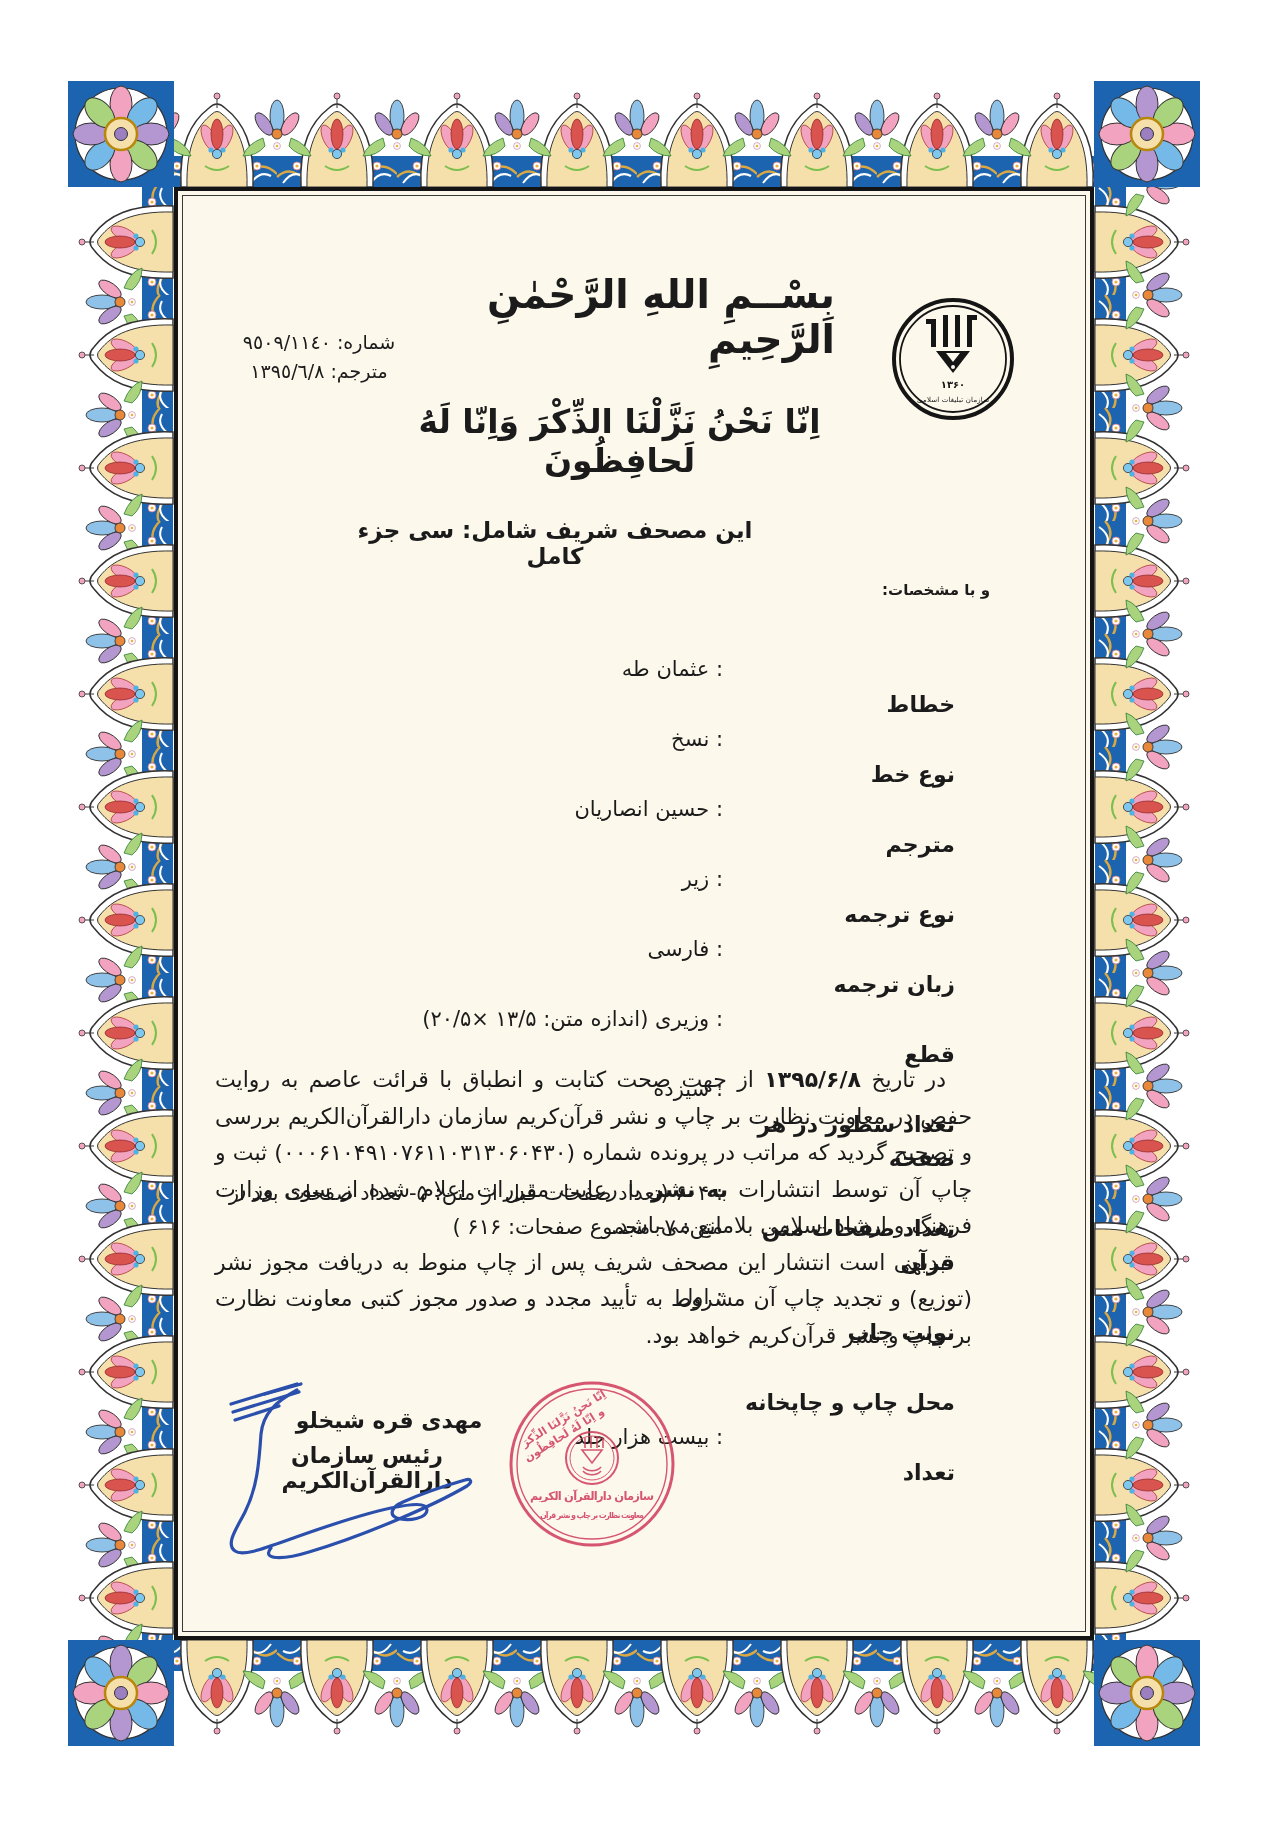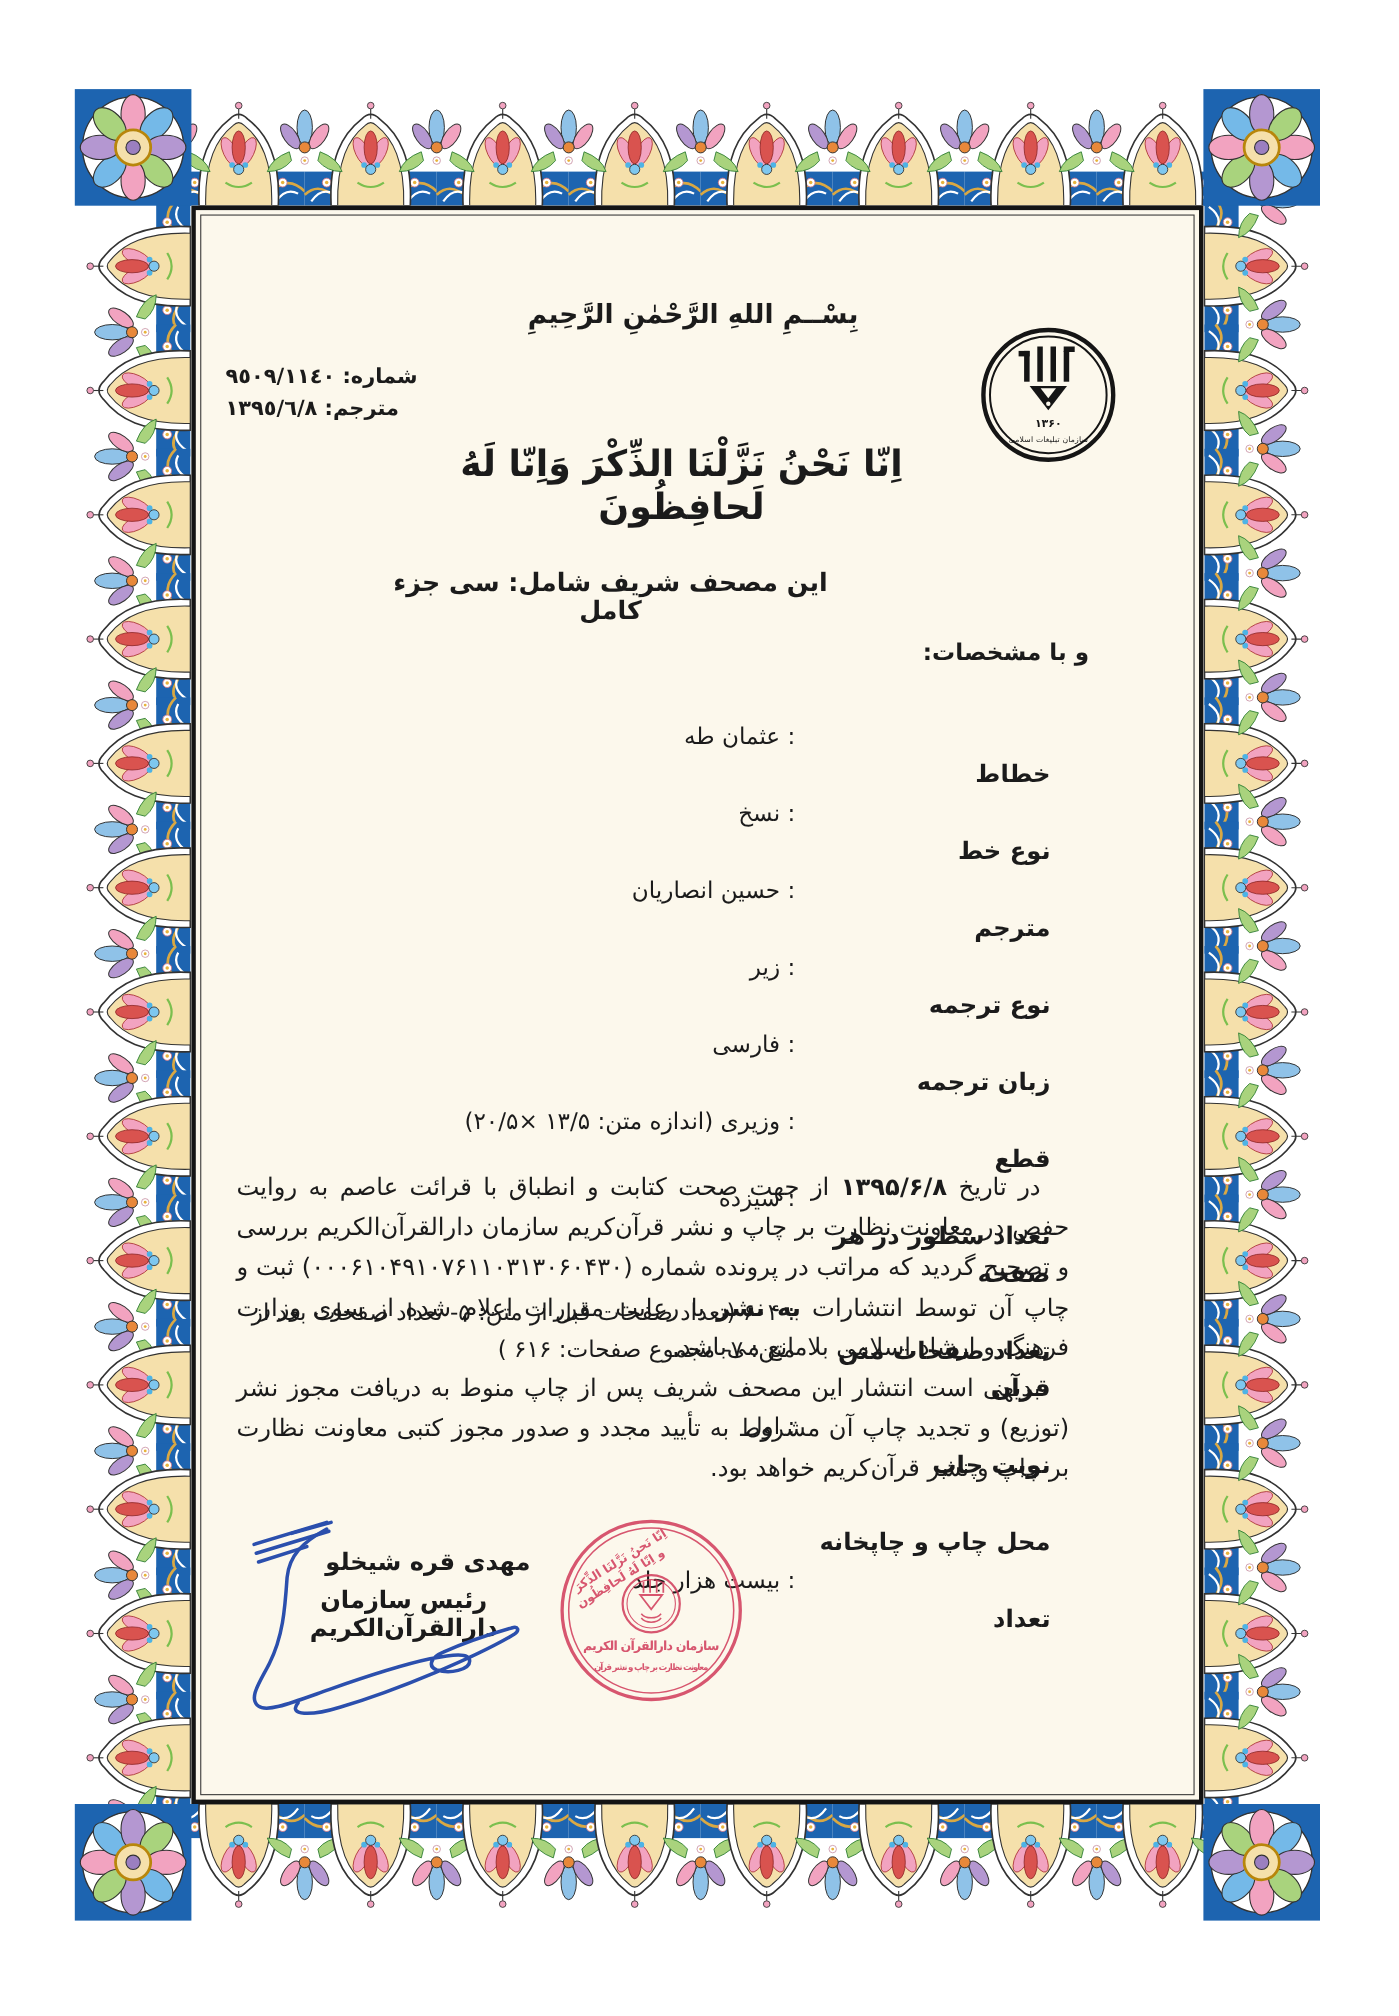--- a/index.html
+++ b/index.html
@@ -4,26 +4,26 @@
 <style>
   html,body{margin:0;padding:0;background:#fff;}
   .page{position:relative;width:1272px;height:1833px;background:#ffffff;overflow:hidden;
         font-family:"DejaVu Sans",sans-serif;color:#1b1b1b;}
   .abs{position:absolute;}
   #border-svg{position:absolute;left:0;top:0;z-index:1;}
   .frame{position:absolute;left:174px;top:187px;width:920px;height:1453px;box-sizing:border-box;
          border:4px solid #141414;background:#fcf8ec;z-index:2;}
   .frame-inner{position:absolute;inset:4px;border:1.3px solid #3a3a3a;}
   .content{position:absolute;inset:0;z-index:3;direction:rtl;}
-  .bismillah{left:435px;top:272px;width:390px;text-align:center;font-size:24px;font-weight:bold;
+  .bismillah{left:445px;top:272px;width:390px;text-align:right;font-size:39px;font-weight:bold;
              letter-spacing:-1px;}
-  .hdr-block{left:205px;top:328px;width:228px;text-align:left;font-size:19px;font-weight:bold;line-height:29px;}
+  .hdr-block{left:205px;top:328px;width:228px;text-align:center;font-size:19px;font-weight:normal;line-height:29px;}
   .verse{left:347px;top:402px;width:545px;text-align:center;font-size:33px;font-weight:bold;}
   .subject{left:355px;top:517px;width:400px;text-align:center;font-size:23px;font-weight:bold;}
-  .specs-heading{left:690px;top:581px;width:300px;text-align:right;font-size:21px;font-weight:bold;}
+  .specs-heading{left:690px;top:581px;width:300px;text-align:right;font-size:15px;font-weight:bold;}
   .specs{left:215px;top:652px;width:740px;font-size:21px;line-height:34px;}
   .spec-row{display:flex;}
   .spec-label{width:232px;font-weight:bold;font-size:22px;margin-top:36px;}
   .spec-value{flex:1;}
   .paras{left:215px;top:1062px;width:757px;font-size:22px;line-height:36.5px;text-align:justify;}
   .paras p{margin:0;text-indent:26px;}
   .sig-name{left:259px;top:1408px;width:260px;text-align:center;font-size:22px;font-weight:bold;}
   .sig-title{left:217px;top:1443px;width:300px;text-align:center;font-size:22px;font-weight:bold;}
   .sig-svg{left:213px;top:1376px;}
   .stamp-svg{left:506px;top:1378px;opacity:.88;}

